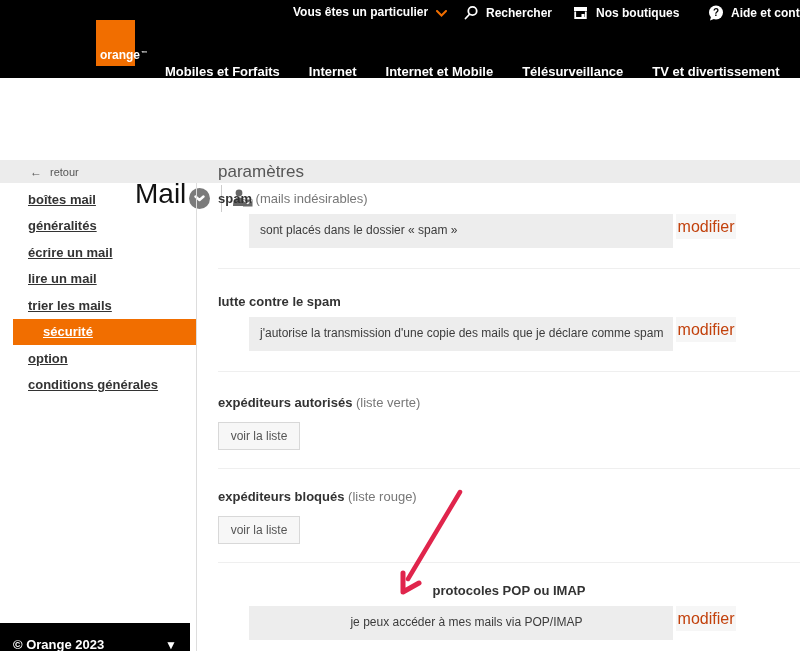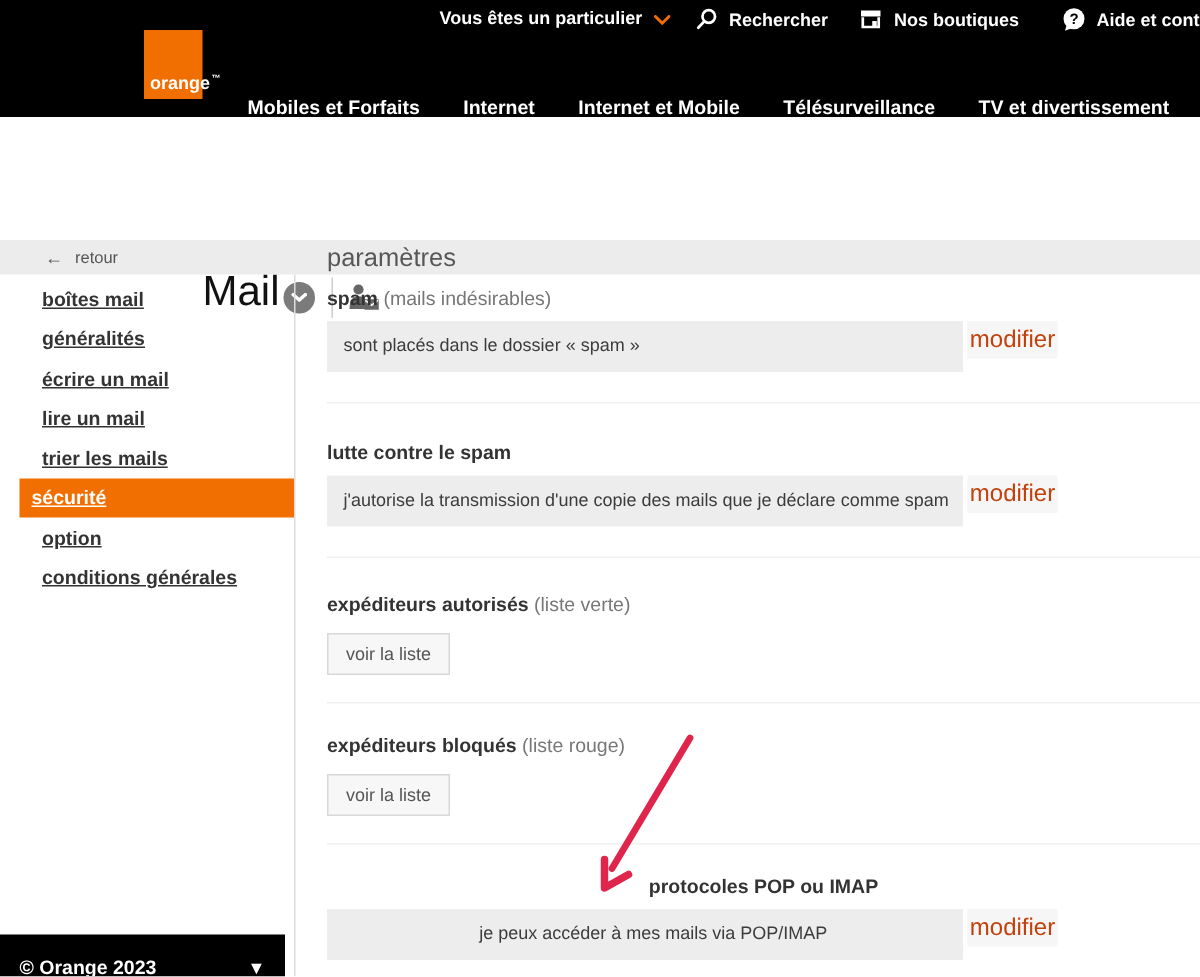--- a/index.html
+++ b/index.html
@@ -37,37 +37,37 @@
   .retour{position:absolute;left:30px;top:0;height:23px;display:flex;align-items:center;
           color:#555;font-size:11px;cursor:pointer;}
   .retour .arr{margin-right:8px;font-size:12px;color:#555;}
   .params{position:absolute;left:218px;top:0;height:23px;display:flex;align-items:center;
           color:#575757;font-size:17px;}
 
   
   .sidebar{position:absolute;left:0;top:186px;width:196px;}
   .side-item{height:26.5px;display:flex;align-items:center;padding-left:28px;
              font-size:13px;font-weight:700;color:#333;cursor:pointer;box-sizing:border-box;text-decoration:underline;}
-  .side-item.active{background:#f16e00;color:#fff;margin-left:13px;padding-left:8px;width:183px;}
+  .side-item.active{background:#f16e00;color:#fff;margin-left:13px;padding-left:30px;width:183px;}
   .vline{position:absolute;left:196px;top:183px;width:1px;height:468px;background:#ddd;}
 
   
   .content{position:absolute;left:218px;top:183px;width:582px;}
   .section{border-top:1px solid #efefef;}
   .section.first{border-top:none;}
   .p1{padding:7px 0 20px;}
   .p2{padding:24px 0 20px;}
   .p3{padding:22px 0 18px;}
   .p4{padding:19px 0 18px;}
   .p5{padding:19px 0 0;text-align:center;}
   .sec-title{font-size:13px;font-weight:700;color:#333;line-height:18px;}
   .sec-sub{font-weight:400;color:#777;}
   .row{display:flex;align-items:flex-start;margin-top:6px;}
   .value-box{width:424px;height:34px;box-sizing:border-box;background:#ededed;
-             padding:9px 0 0 11px;font-size:12px;color:#3c3c3c;}
+             padding:9px 0 0 11px;font-size:12px;color:#3c3c3c;margin-left:31px;}
   .modify-btn{margin-left:3px;width:60px;height:25px;background:#f6f6f6;color:#c2410c;
               font-size:16px;display:flex;align-items:center;justify-content:center;cursor:pointer;}
   .list-btn{margin-top:10px;width:82px;height:28px;background:#f7f7f7;border:1px solid #d8d8d8;
             color:#555;font-size:12px;display:flex;align-items:center;justify-content:center;
             box-sizing:border-box;cursor:pointer;}
 
   
   .arrow-svg{position:absolute;left:395px;top:485px;pointer-events:none;}
 
   

